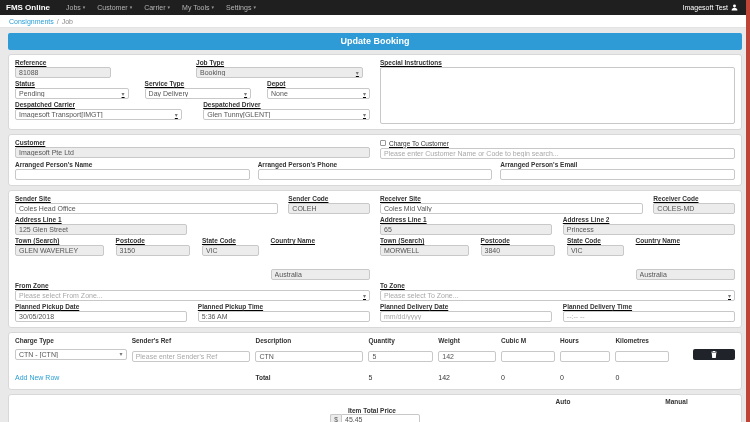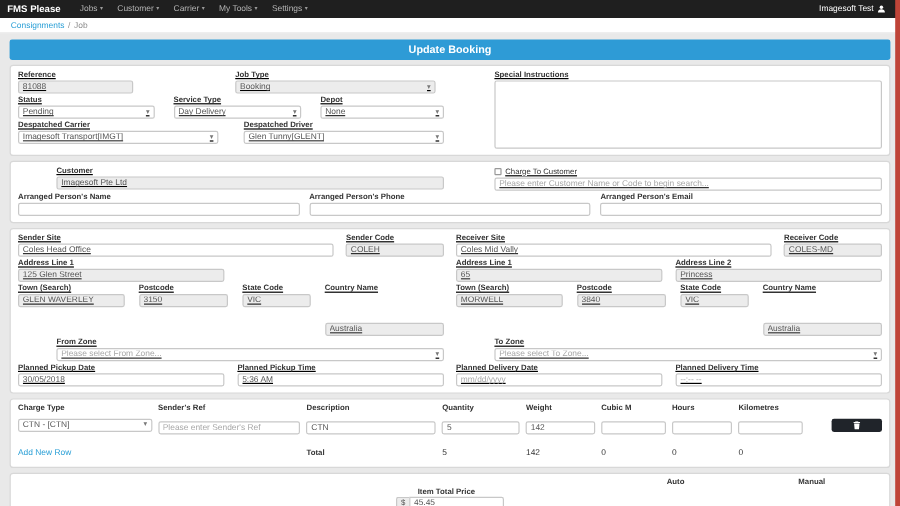--- a/index.html
+++ b/index.html
@@ -47,21 +47,21 @@
   
   .cb-row { display:flex; align-items:center; gap:3px; margin-bottom:1px; height:8px; }
   .cb { width:6px; height:6px; border:1px solid #999; background:#fff; border-radius:1px; cursor:pointer; }
   .cb-label { font-size:6.5px; color:#333; }
   .r-arranged { display:flex; gap:8px; }
   .r-arranged .field { flex:1; }
   
   .f-site { width:74%;justify-content:flex-end; } .f-code { width:23%; }
   .f-h { width:48.5%; }
   .f-town { width:25%; } .f-pc { width:21%; } .f-state { width:16%; } .f-country { width:28%;gap:24px; }
-  .f-full { width:100%;margin-left:32px; }
+  .f-full { width:100%; }
   
   .cc1{width:15.5%;} .cc2{width:16.5%;} .cc3{width:15%;} .cc4{width:9%;} .cc5{width:8%;}
   .cc6{width:7.5%;} .cc7{width:7%;} .cc8{width:7.5%;} .cc9{flex:1; display:flex; justify-content:flex-end;}
   .cc1,.cc2,.cc3,.cc4,.cc5,.cc6,.cc7,.cc8 { margin-right:0.7%; }
   .charges-head { display:flex; margin-top:2px; }
   .charges-head span { font-size:6.5px; font-weight:bold; color:#333; }
   .charges-row { display:flex; align-items:center; margin-top:1px; }
   .charges-foot { display:flex; align-items:center; margin-top:3px; }
   .tot { width:100%; text-align:right; font-size:7px; color:#333; padding-right:3px; }
   .tot-label { width:100%; text-align:right; font-size:6.5px; font-weight:bold; color:#333; padding-right:3px; }
@@ -78,21 +78,21 @@
   .igroup { display:flex; }
   .igroup .addon { width:11px; min-width:11px; background:#ececec; border:1px solid #c8c8c8; border-right:none; border-radius:2px 0 0 2px; font-size:6.5px; color:#555; display:flex; align-items:center; justify-content:center; height:11px; }
   .igroup .inp { border-radius:0 2px 2px 0; }
   
   .right-strip { position:absolute; top:0; right:0; width:4px; height:422px; background:#bf4438; }
 </style>
 </head>
 <body>
 
 <div class="navbar">
-  <span class="brand">FMS Please</span>
+  <span class="brand">FMS Online</span>
   <span class="nav-item">
       <span>Jobs</span>
       <span class="caret">▾</span>
     </span>
   <span class="nav-item">
       <span>Customer</span>
       <span class="caret">▾</span>
     </span>
   <span class="nav-item">
       <span>Carrier</span>

